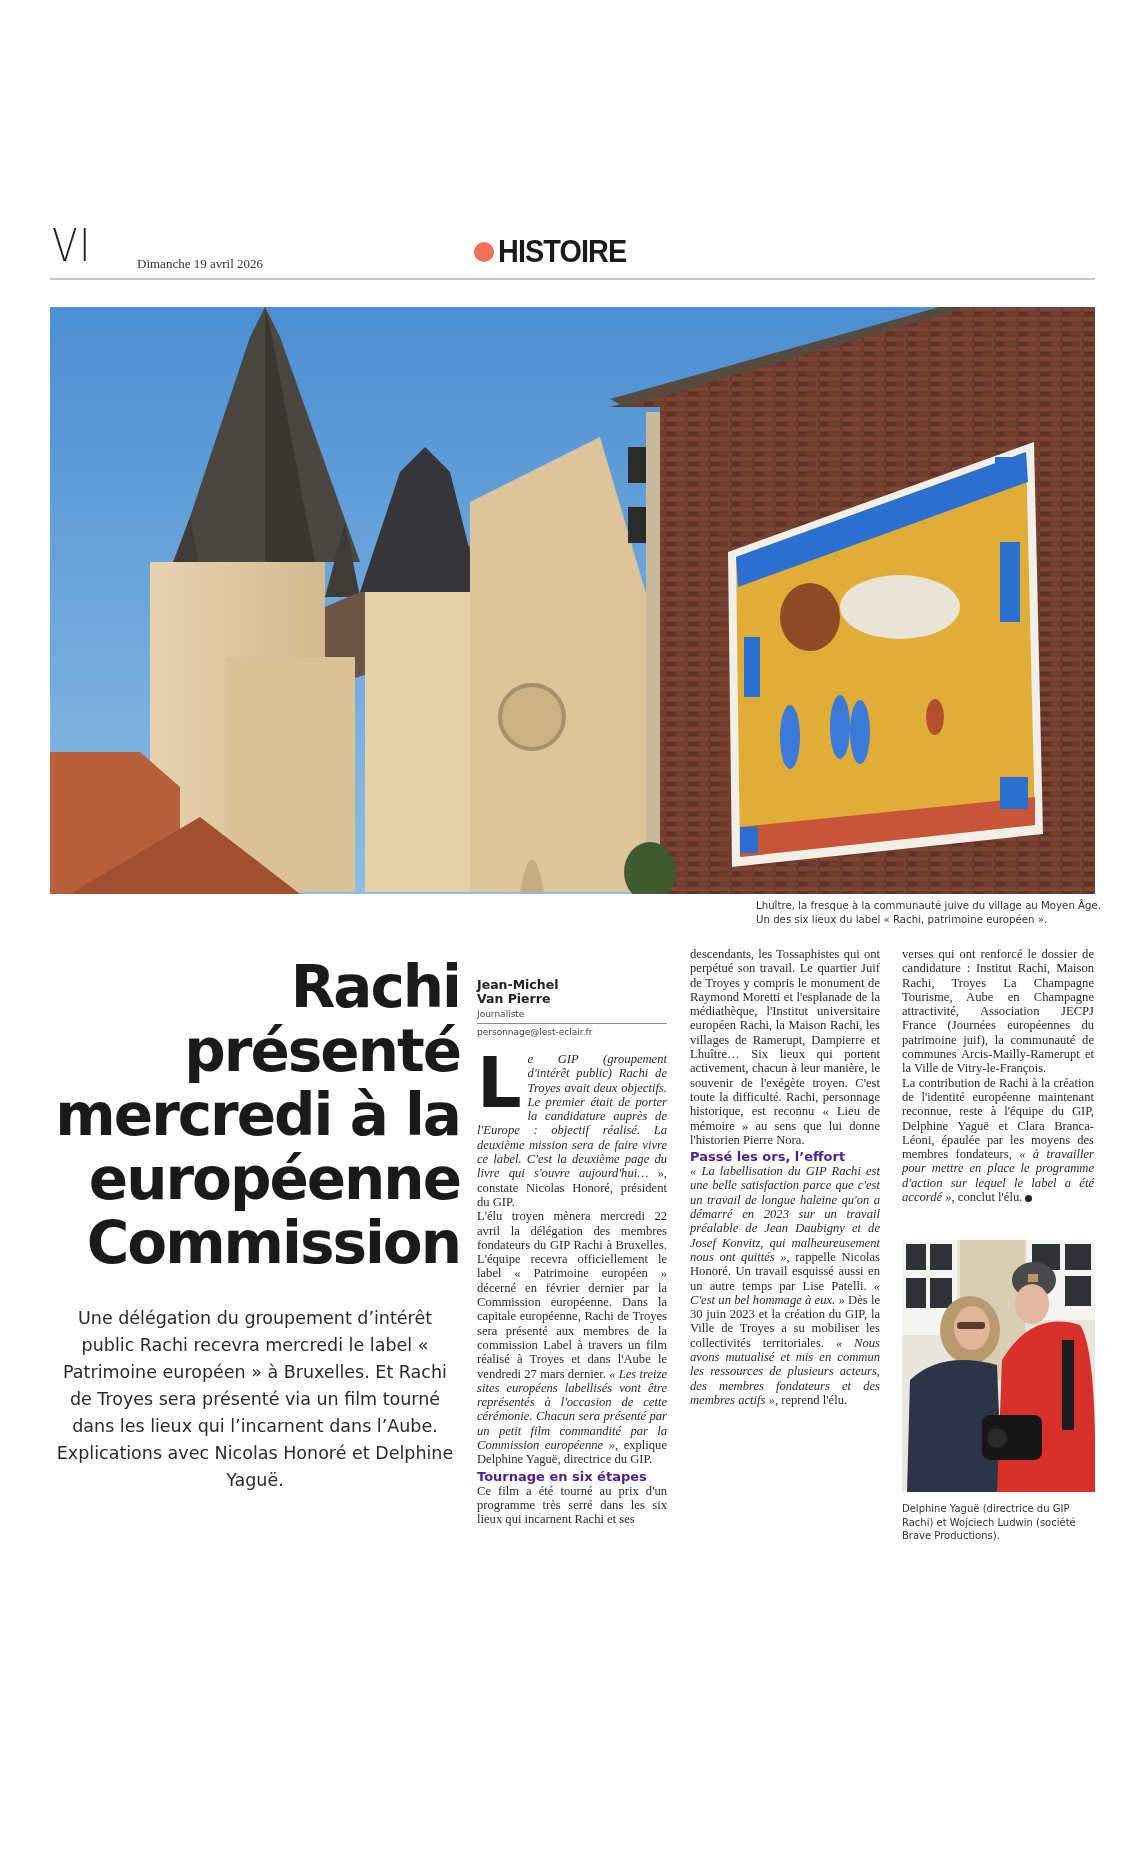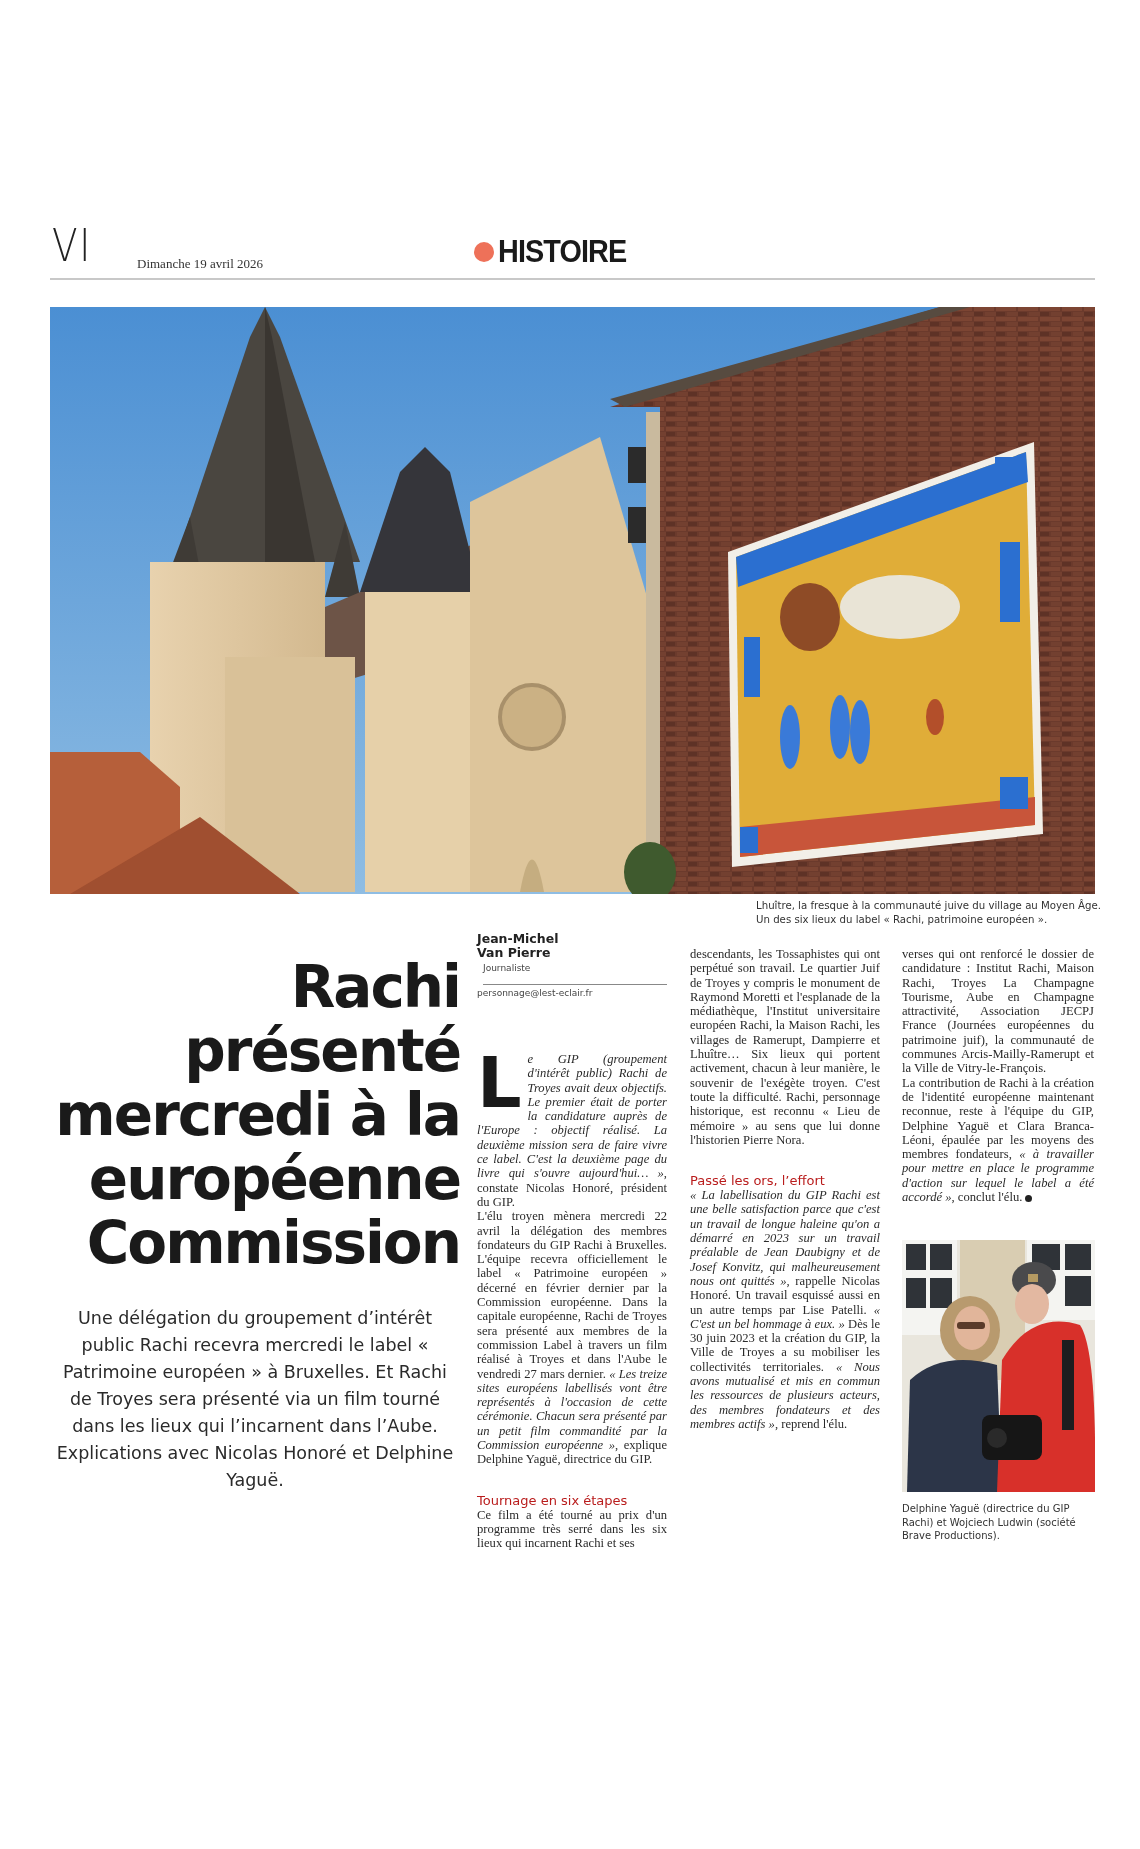--- a/index.html
+++ b/index.html
@@ -17,34 +17,34 @@
   .hero { position:absolute; left:50px; top:307px; width:1045px; height:587px; overflow:hidden; }
   .hero svg { display:block; }
   .hero-caption { position:absolute; left:712px; top:899px; font-family:"DejaVu Sans", sans-serif; font-size:10.2px; line-height:14px; color:#333;margin-left:44px; }
 
   
   .headline { position:absolute; left:50px; top:955px; width:410px; text-align:right; font-family:"DejaVu Sans", sans-serif; font-weight:900; font-size:58px; line-height:64px; letter-spacing:-2px; color:#1a1a1a; }
   .headline span { display:block; }
   .standfirst { position:absolute; left:50px; top:1305px; width:410px; text-align:center; font-family:"DejaVu Sans", sans-serif; font-size:17.5px; line-height:27px; color:#2a2a2a; }
 
   
-  .byline { position:absolute; left:477px; top:932px; width:190px; }
+  .byline { position:absolute; left:477px; top:978px; width:190px; }
   .byline-name { font-family:"DejaVu Sans", sans-serif; font-weight:bold; font-size:12.5px; line-height:14px; color:#222; }
-  .byline-role { font-family:"DejaVu Sans", sans-serif; font-size:9px; color:#444; padding-top:3px; padding-bottom:11px; border-bottom:1px solid #888;margin-left:6px; }
+  .byline-role { font-family:"DejaVu Sans", sans-serif; font-size:9px; color:#444; padding-top:3px; padding-bottom:4px; border-bottom:1px solid #888; }
   .byline-email { font-family:"DejaVu Sans", sans-serif; font-size:9px; color:#444; padding-top:3px; }
 
   
   .col { position:absolute; font-family:"Liberation Serif", serif; font-size:12.6px; line-height:14.3px; color:#2a2a2a; text-align:justify; hyphens:manual; }
   .col p { margin:0; }
   .col em { }
   .col1 { left:477px; top:1052px; width:190px; }
   .col2 { left:690px; top:947px; width:190px; }
   .col3 { left:902px; top:947px; width:192px; }
   .dropcap { float:left; font-family:"DejaVu Sans", sans-serif; font-weight:900; font-size:70px; line-height:58px; margin:2px 6px 0 0; color:#1a1a1a; }
-  .subhead { font-family:"DejaVu Sans", sans-serif; font-weight:normal; font-size:13px; line-height:15px; color:#b91c1c; margin-top:26px; }
+  .subhead { font-family:"DejaVu Sans", sans-serif; font-weight:bold; font-size:13px; line-height:15px; color:#4c1d95; margin-top:2px; }
   .end-mark { display:inline-block; width:7px; height:7px; background:#222; border-radius:50%; vertical-align:middle; margin-left:3px; }
 
   
   .photo2 { position:absolute; left:902px; top:1240px; width:193px; height:252px; overflow:hidden; }
   .photo2-caption { position:absolute; left:902px; top:1502px; width:200px; font-family:"DejaVu Sans", sans-serif; font-size:10px; line-height:13.5px; color:#333; }
 </style>
 </head>
 <body>
 
 <div class="page-num">VI</div>

